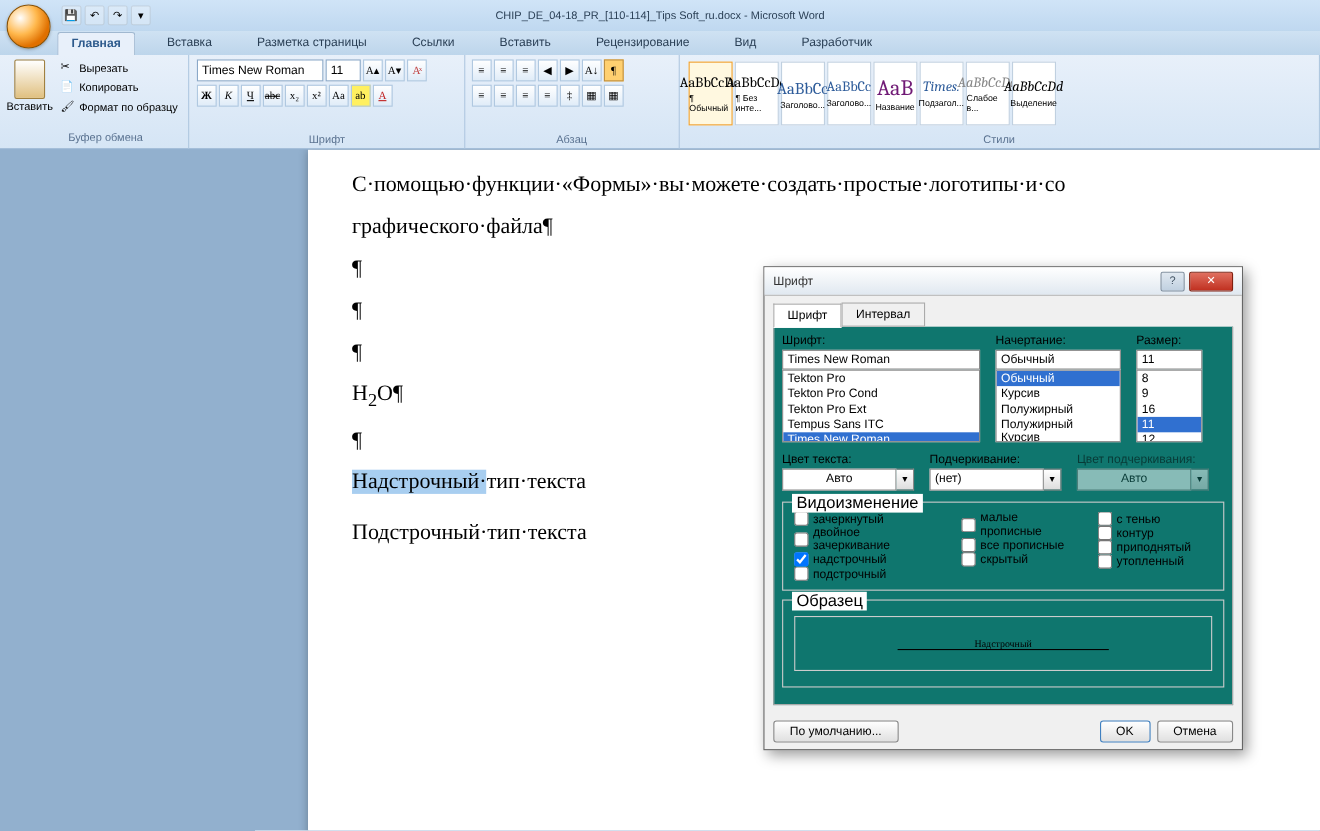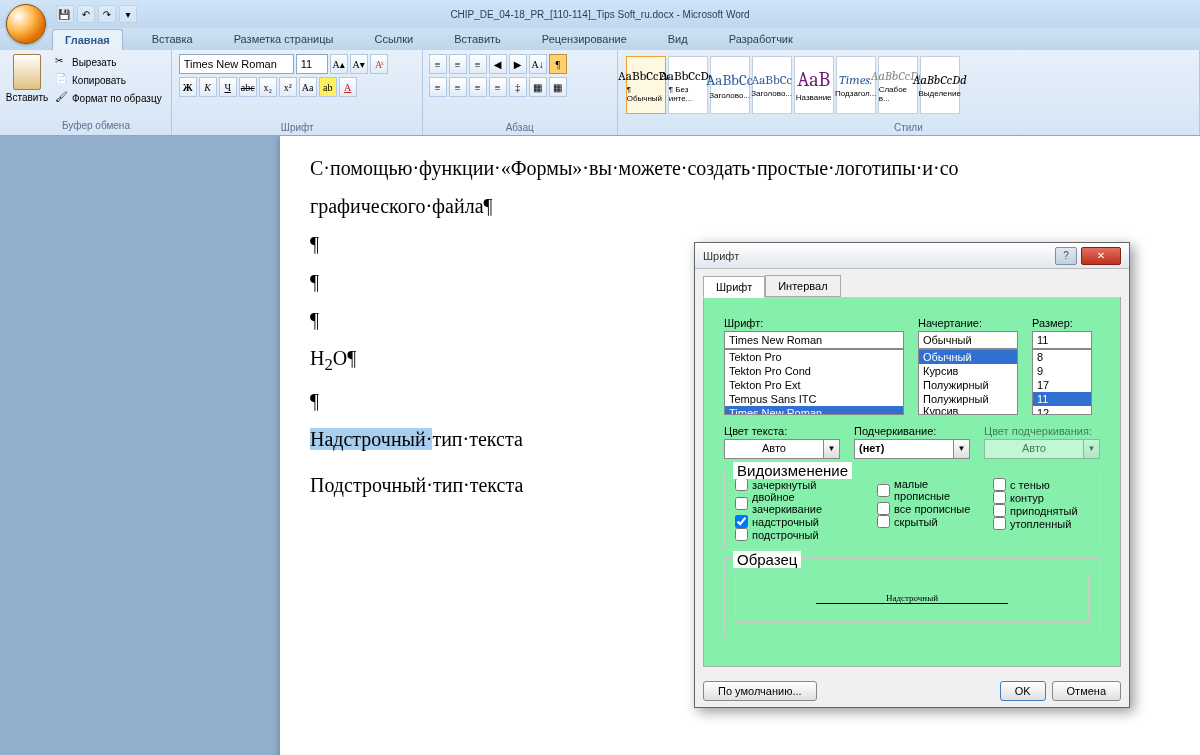--- a/index.html
+++ b/index.html
@@ -38,33 +38,33 @@
 
 .styles { display: flex; gap: 2px; padding: 2px; }
 .style-box { width: 40px; height: 58px; border: 1px solid #c0d0e0; background: #fff; display: flex; flex-direction: column; align-items: center; justify-content: center; font-size: 8px; }
 .style-box.active { border: 1px solid #f0a030; background: #fff8e0; }
 .style-prev { font-size: 13px; font-family: "Cambria"; margin-bottom: 2px; }
 
 
 .doc-area { position: absolute; top: 136px; left: 0; right: 0; bottom: 0; background: #92b0ce; overflow: hidden; }
 .page { position: absolute; left: 280px; top: 0; width: 920px; height: 800px; background: #fff; box-shadow: 0 0 8px rgba(0,0,0,.3); padding: 10px 30px; font-family: "Times New Roman"; font-size: 20px; line-height: 1.6; color: #000; }
 .para-mark { font-family: inherit; }
-.doc-line { margin: 6px 0; }
+.doc-line { margin: 6px 10px; }
 .highlight { background: #a8cef0; }
 
 
 .dialog { position: absolute; left: 694px; top: 242px; width: 436px; background: #f0f0f0; border: 1px solid #666; box-shadow: 4px 4px 12px rgba(0,0,0,.4); font-size: 11px; }
 .dlg-title { height: 26px; background: linear-gradient(#fff,#e0e8f0); display: flex; align-items: center; padding: 0 8px; border-bottom: 1px solid #bbb; }
 .dlg-title-text { flex: 1; color: #333; }
 .dlg-close { width: 40px; height: 18px; background: linear-gradient(#e07060,#c03020); border: 1px solid #802010; border-radius: 2px; color: #fff; text-align: center; font-size: 10px; line-height: 16px; margin-left: 4px; }
 .dlg-help { width: 22px; height: 18px; background: linear-gradient(#e0e8f0,#c0d0e0); border: 1px solid #8090a0; border-radius: 2px; text-align: center; font-size: 10px; line-height: 16px; color: #405060; }
 .dlg-tabs { display: flex; padding: 6px 8px 0; gap: 0; }
 .dlg-tab { padding: 4px 12px; border: 1px solid #aaa; background: #f0f0f0; font-size: 11px; }
 .dlg-tab.active { background: #fff; border-bottom-color: #fff; position: relative; top: 1px; }
-.dlg-body { background: #86efac; margin: 0 8px 8px; border: 1px solid #aaa; padding: 20px; border-top: none; }
+.dlg-body { background: #0f766e; margin: 0 8px 8px; border: 1px solid #aaa; padding: 7px; border-top: none; }
 .dlg-row { display: flex; gap: 14px; margin-bottom: 10px; }
 .dlg-col { display: flex; flex-direction: column; }
 .dlg-label { font-size: 11px; margin-bottom: 2px; }
 .dlg-input { border: 1px solid #888; padding: 2px 4px; font-size: 11px; background: #fff; }
 .dlg-list { border: 1px solid #888; font-size: 11px; background: #fff; overflow: hidden; }
 .dlg-list-item { padding: 1px 4px; }
 .dlg-list-item.sel { background: #3070d0; color: #fff; }
 .dlg-group { border: 1px solid #ccc; padding: 8px 10px; margin: 8px 0; position: relative; }
 .dlg-group-title { position: absolute; top: -8px; left: 8px; background: #fff; padding: 0 4px; font-size: 15px; }
 .chk { display: flex; align-items: center; gap: 4px; font-size: 11px; }
@@ -250,55 +250,55 @@
         <span class="dlg-label">Шрифт:</span>
         <input class="dlg-input" value="Times New Roman" style="">
         <div class="dlg-list" style="height:66px;">
           <div class="dlg-list-item">Tekton Pro</div>
           <div class="dlg-list-item">Tekton Pro Cond</div>
           <div class="dlg-list-item">Tekton Pro Ext</div>
           <div class="dlg-list-item">Tempus Sans ITC</div>
           <div class="dlg-list-item sel">Times New Roman</div>
         </div>
       </div>
-      <div class="dlg-col" style="width:100px;">
+      <div class="dlg-col" style="width:114px;">
         <span class="dlg-label">Начертание:</span>
         <input class="dlg-input" value="Обычный" style="">
         <div class="dlg-list" style="height:66px;">
           <div class="dlg-list-item sel">Обычный</div>
           <div class="dlg-list-item">Курсив</div>
           <div class="dlg-list-item">Полужирный</div>
           <div class="dlg-list-item">Полужирный Курсив</div>
         </div>
       </div>
       <div class="dlg-col" style="width:60px;">
         <span class="dlg-label">Размер:</span>
         <input class="dlg-input" value="11" style="">
         <div class="dlg-list" style="height:66px;">
           <div class="dlg-list-item">8</div>
           <div class="dlg-list-item">9</div>
-          <div class="dlg-list-item">17</div>
+          <div class="dlg-list-item">16</div>
           <div class="dlg-list-item sel">11</div>
           <div class="dlg-list-item">12</div>
         </div>
       </div>
     </div>
 
     <div class="dlg-row">
       <div class="dlg-col" style="width:120px;">
         <span class="dlg-label">Цвет текста:</span>
         <div class="combo">
             <div class="dlg-input" style="flex:1;text-align:center;">Авто</div>
             <div class="combo-arr">▼</div>
           </div>
       </div>
       <div class="dlg-col" style="width:120px;">
         <span class="dlg-label">Подчеркивание:</span>
         <div class="combo">
-            <div class="dlg-input" style="flex:1;font-weight:bold;">(нет)</div>
+            <div class="dlg-input" style="flex:1;">(нет)</div>
             <div class="combo-arr">▼</div>
           </div>
       </div>
       <div class="dlg-col" style="width:120px;opacity:.5;">
         <span class="dlg-label">Цвет подчеркивания:</span>
         <div class="combo">
             <div class="dlg-input" style="flex:1;text-align:center;">Авто</div>
             <div class="combo-arr">▼</div>
           </div>
       </div>

